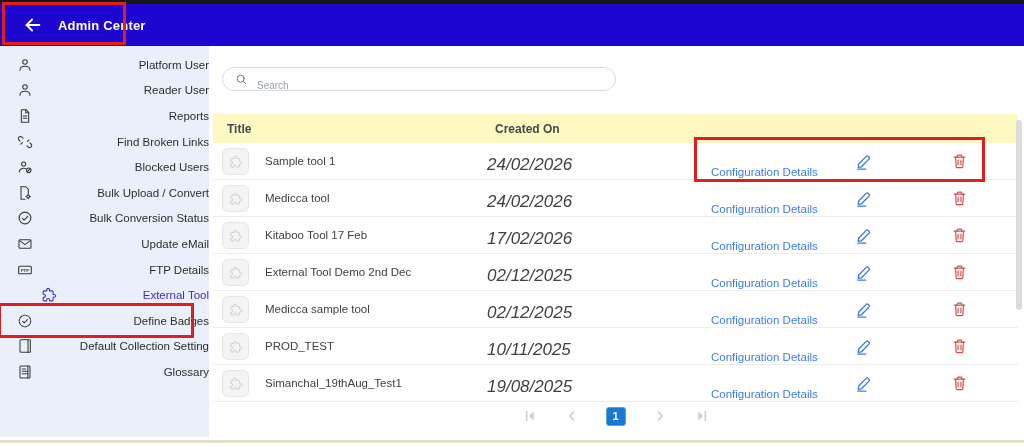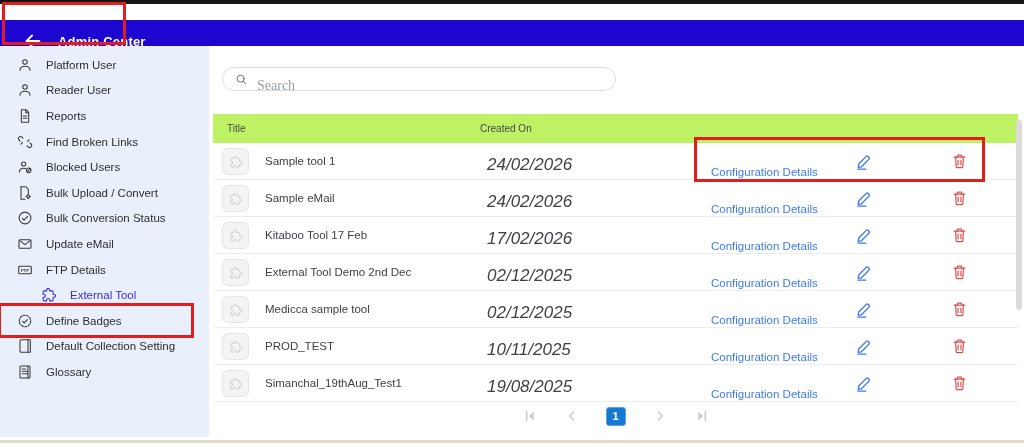--- a/index.html
+++ b/index.html
@@ -8,63 +8,63 @@
     font-family: "Liberation Sans", sans-serif;
     background: #ffffff;
     position: relative;
     overflow: hidden;
   }
   svg { display: block; }
 
   
   .top-black { position: absolute; left: 0; top: 0; width: 1024px; height: 4px; background: #161616; }
   .topbar {
-    position: absolute; left: 0; top: 20px; width: 1024px; height: 42px;
+    position: absolute; left: 0; top: 4px; width: 1024px; height: 42px;
     background: #1D06CF; display: flex; align-items: center;
   }
   .back-btn { margin-left: 22px; width: 22px; height: 22px; color: #ffffff; cursor: pointer; }
   .topbar-title { margin-left: 14px; color: #ffffff; font-size: 13px; font-weight: 700; letter-spacing: .2px; }
 
   
   .sidebar {
     position: absolute; left: 0; top: 46px; width: 209px; height: 391px;
     background: #E9EFFB; padding-top: 6px;
   }
   .side-item {
     height: 25.6px; display: flex; align-items: center; padding-left: 17px;
-    color: #2E2E2E; font-size: 11.5px; font-weight: 500; cursor: pointer; white-space: nowrap;
+    color: #2E2E2E; font-size: 11.5px; font-weight: 500; cursor: pointer; white-space: nowrap; justify-content: space-between;
   }
   .side-item .s-icon { width: 16px; height: 16px; margin-right: 13px; color: #3A3A3A; flex: 0 0 16px; }
   .side-item.selected { color: #3D2ED3; margin-left: 24px; }
   .side-item.selected .s-icon { color: #3D2ED3; }
   .s-icon svg { width: 16px; height: 16px; stroke: currentColor; fill: none; stroke-width: 1.6; stroke-linecap: round; stroke-linejoin: round; }
 
   
   .main { position: absolute; left: 209px; top: 46px; width: 815px; height: 394px; background: #ffffff; }
 
   .search-box {
     position: absolute; left: 13px; top: 21px; width: 394px; height: 24px;
     border: 1px solid #D9DDE3; border-radius: 13px; background: #fff;
     display: flex; align-items: center; padding-left: 12px;
   }
   .search-box .search-icon { width: 13px; height: 13px; color: #6B7178; margin-right: 9px; }
   .search-icon svg { width: 13px; height: 13px; stroke: currentColor; fill: none; stroke-width: 1.8; stroke-linecap: round; }
   .search-input {
     border: none; outline: none; background: transparent; flex: 1; height: 100%;
-    font-family: Liberation Serif, serif; font-size: 14px; color: #333; margin-top: 13px;
+    font-family: Liberation Sans, sans-serif; font-size: 10px; color: #333; margin-top: 13px;
   }
   .search-input::placeholder { color: #9AA1A9; }
 
   .table-wrap { position: absolute; left: 4px; top: 68px; width: 805px; }
   .t-header {
-    height: 29px; background: #bef264; display: flex; align-items: center; position: relative;
-    font-size: 10px; color: #46494D; font-weight: 400;
+    height: 29px; background: #fef9c3; display: flex; align-items: center; position: relative;
+    font-size: 12px; color: #46494D; font-weight: 700;
   }
   .th-title { position: absolute; left: 14px; }
-  .th-created { position: absolute; left: 267px; }
+  .th-created { position: absolute; left: 282px; }
 
   .t-row { height: 37px; position: relative; border-bottom: 1px solid #EDEDED; background: #fff; }
   .t-row .tool-chip {
     position: absolute; left: 9px; top: 5px; width: 27px; height: 27px;
     background: #F4F4F5; border: 1px solid #E6E6E8; border-radius: 6px;
     display: flex; align-items: center; justify-content: center; color: #C6C8CC;
   }
   .tool-chip svg { width: 14px; height: 14px; stroke: currentColor; fill: none; stroke-width: 1.5; }
   .t-row .row-title { position: absolute; left: 52px; top: 12px; font-size: 11.5px; color: #3E4145; font-weight: 500; }
   .t-row .row-date  { position: absolute; left: 274px; top: 12px; font-size: 17px; color: #3E4145; font-weight: 500; font-style: italic; }
@@ -297,21 +297,21 @@
           </svg>
         </span>
     </div>
 
     <div class="t-row">
       <span class="tool-chip">
           <svg viewBox="0 0 24 24">
             <path d="M19.8 11.2h-1.6V7.4c0-.9-.7-1.6-1.6-1.6h-3.8V4.2a2.1 2.1 0 0 0-4.2 0v1.6H4.8c-.9 0-1.6.7-1.6 1.6V11h1.2a2.3 2.3 0 0 1 0 4.6H3.2v3.6c0 .9.7 1.6 1.6 1.6h3.6v-1.2a2.3 2.3 0 0 1 4.6 0v1.2h3.6c.9 0 1.6-.7 1.6-1.6v-3.8h1.6a2 2 0 0 0 0-4.2z"></path>
           </svg>
         </span>
-      <span class="row-title">Sample eMail</span>
+      <span class="row-title">Medicca tool</span>
       <span class="row-date">24/02/2026</span>
       <a class="row-link">Configuration Details</a>
       <span class="edit-btn">
           <svg viewBox="0 0 20 20">
             <path d="M5 12.6 12.9 4.6a1.4 1.4 0 0 1 2 0l.9.9a1.4 1.4 0 0 1 0 2L7.8 15.6l-3.3.5.5-3.5z"></path>
             <path d="M4 18h8.5"></path>
           </svg>
         </span>
       <span class="del-btn">
           <svg viewBox="0 0 20 20">

